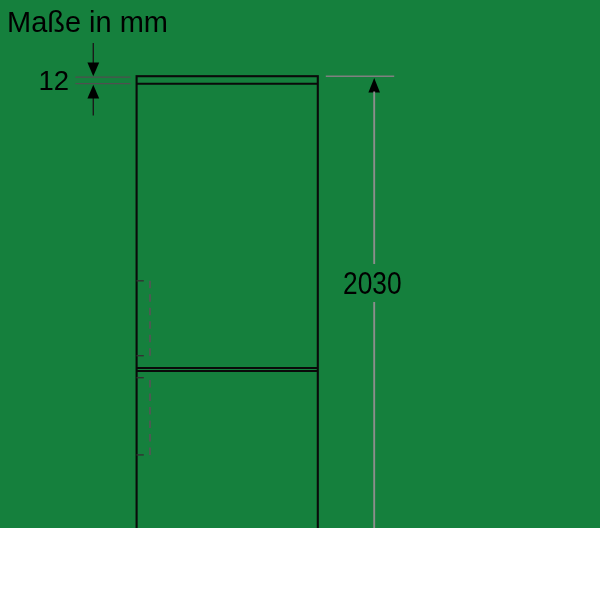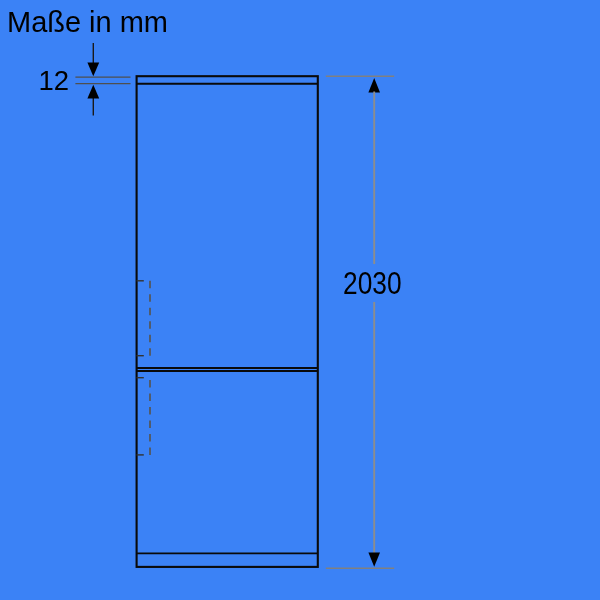--- a/index.html
+++ b/index.html
@@ -1,17 +1,17 @@
 <!DOCTYPE html>
 <html><head>
 <meta charset="utf-8">
 <title>Dimension drawing</title>
 <style>
   html,body{margin:0;padding:0;background:#ffffff;}
-  #stage{position:relative;width:600px;height:600px;background:#3b82f6;overflow:hidden;text-decoration:underline;}
+  #stage{position:relative;width:600px;height:528px;background:#15803d;overflow:hidden;text-decoration:underline;}
   svg{display:block;}
   text{font-family:"Liberation Sans",sans-serif;fill:#000000;}
 </style>
 </head>
 <body>
 <div id="stage">
 <svg width="600" height="600" viewBox="0 0 600 600">
 
   <text x="7" y="31.7" font-size="30" textLength="161" lengthAdjust="spacingAndGlyphs">Maße in mm</text>
 

